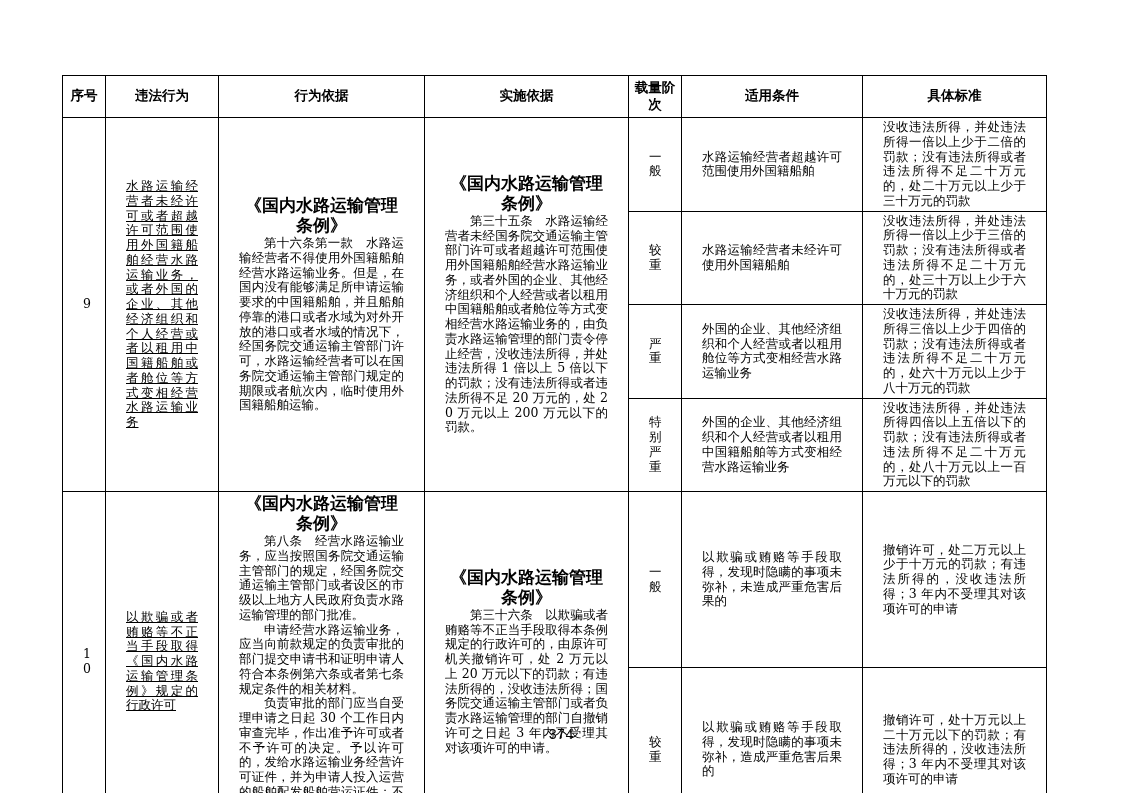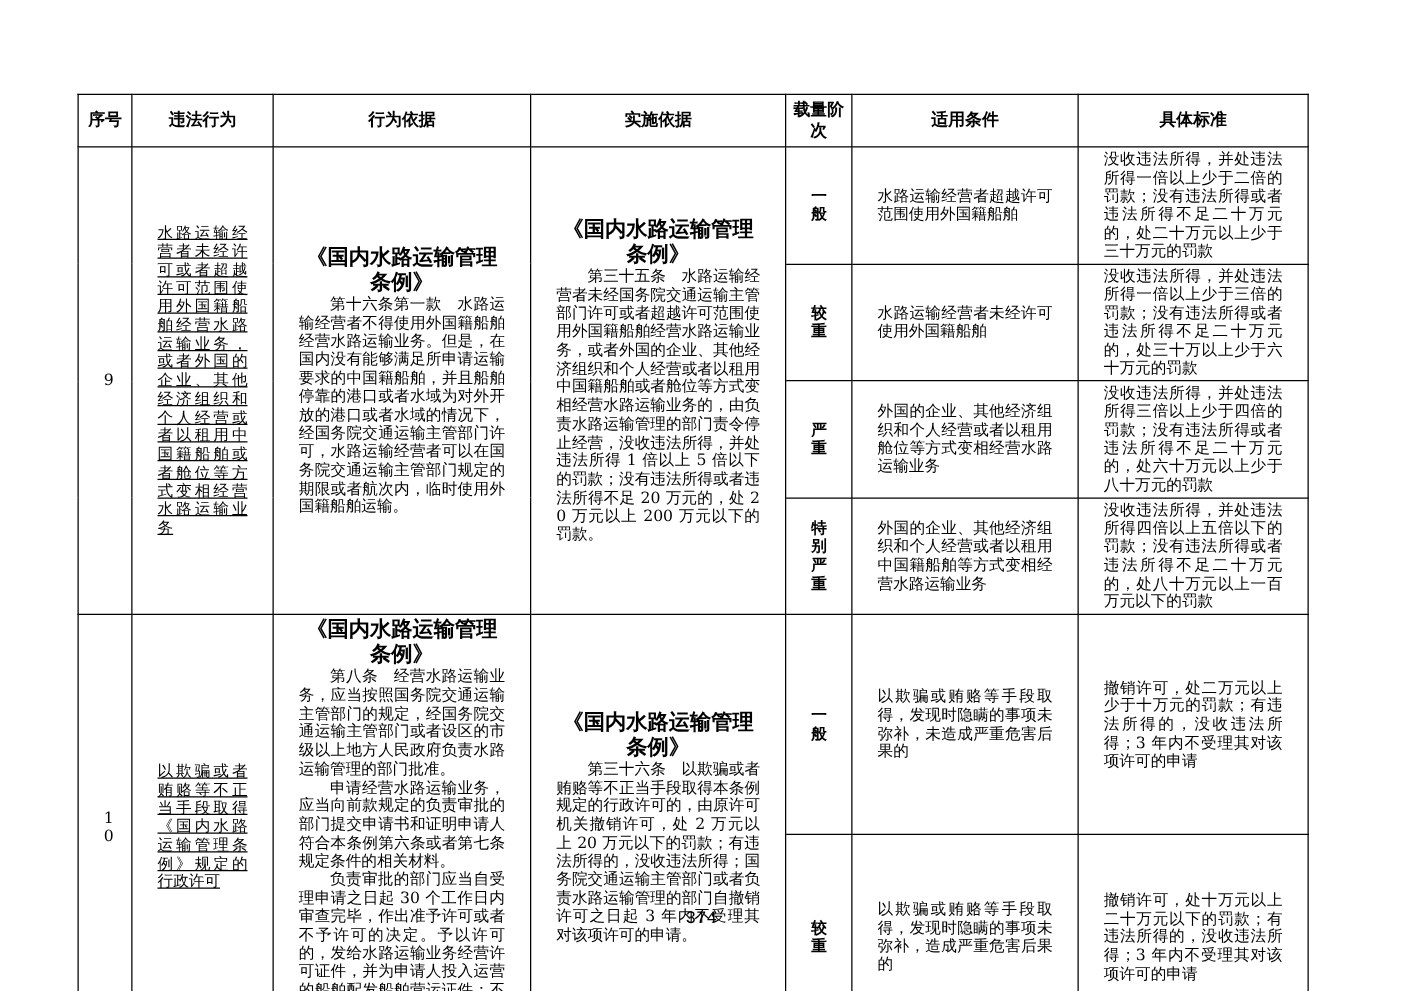--- a/index.html
+++ b/index.html
@@ -46,21 +46,21 @@
   .violation-cell { text-align: justify; padding: 4px 5px; text-decoration: underline; }
   .basis-cell { text-align: justify; padding: 3px 7px; }
   .basis-cell p { margin: 0; text-indent: 2em; text-align: justify; }
   .basis-cell p.law-title {
     text-align: center;
     text-indent: 0;
     font-family: "Liberation Sans", sans-serif;
     font-weight: bold;
     font-size: 17px;
   }
-  .grade-cell { text-align: center; padding: 2px 8px; font-weight: bold; }
+  .grade-cell { text-align: center; padding: 2px 8px; }
   .condition-cell { text-align: justify; padding: 4px 8px; }
   .standard-cell { text-align: justify; padding: 3px 5px; }
   .page-number {
     position: absolute;
     left: 0;
     right: 0;
     top: 727px;
     text-align: center;
     font-family: Liberation Mono, monospace;
     font-size: 14px;

